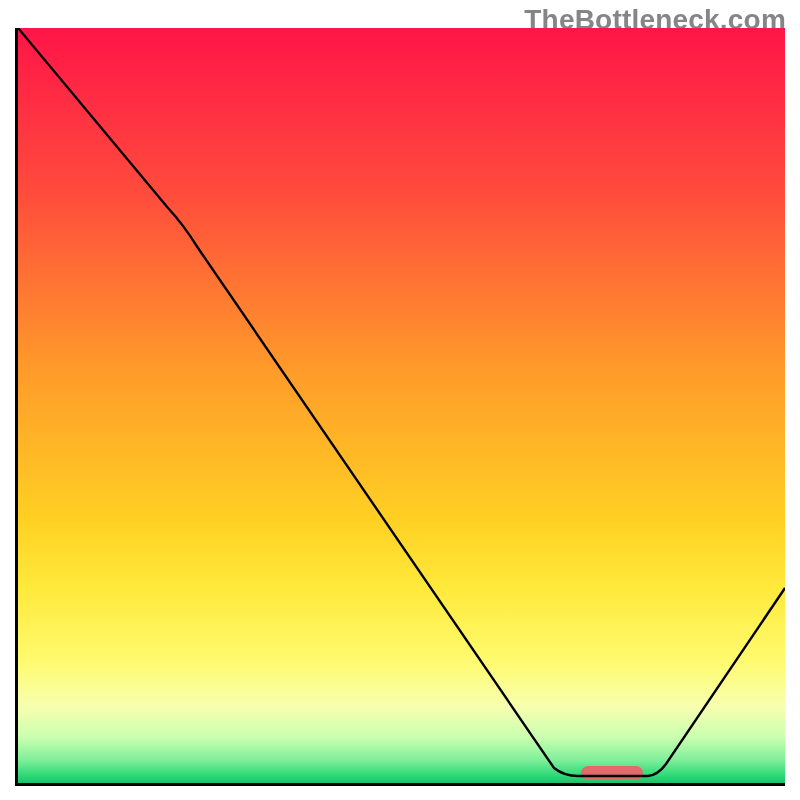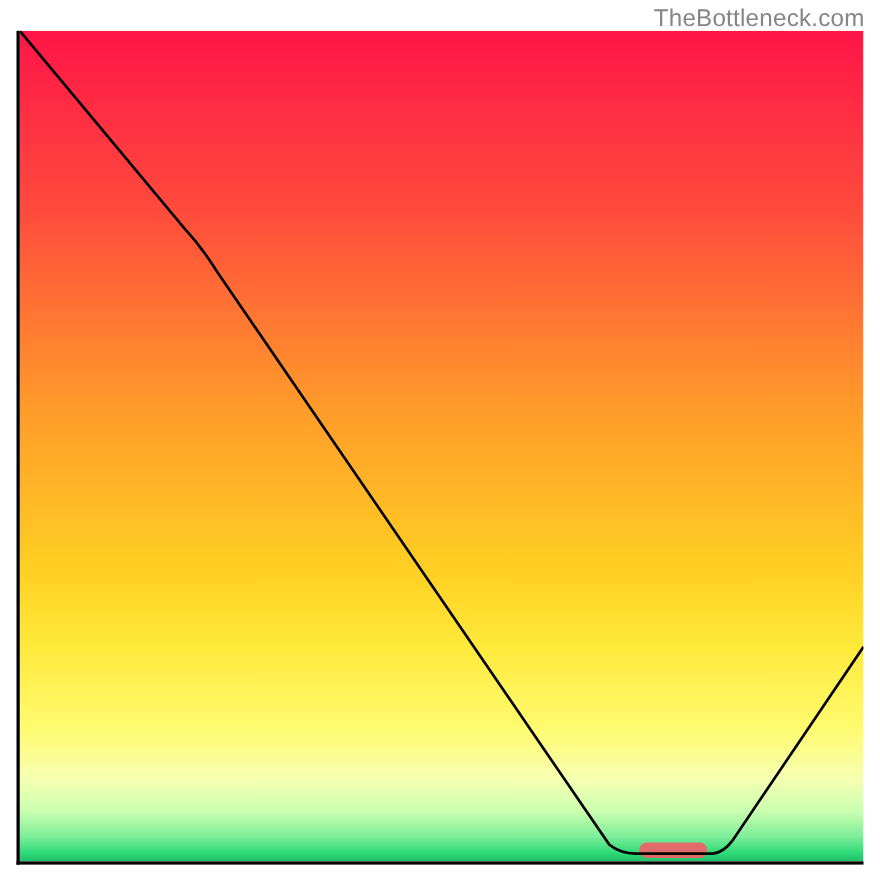--- a/index.html
+++ b/index.html
@@ -18,22 +18,22 @@
     width: 770px;
     height: 758px;
     border-left: 3px solid #000;
     border-bottom: 3px solid #000;
     box-sizing: border-box;
   }
   .watermark {
     position: absolute;
     right: 14px;
     top: 4px;
-    font-size: 22px;
-    font-weight: 400;
+    font-size: 28px;
+    font-weight: 700;
     color: #858585;
     letter-spacing: 0.2px;
   }
   svg.plot {
     position: absolute;
     left: 18px;
     top: 28px;
     width: 767px;
     height: 755px;
   }

